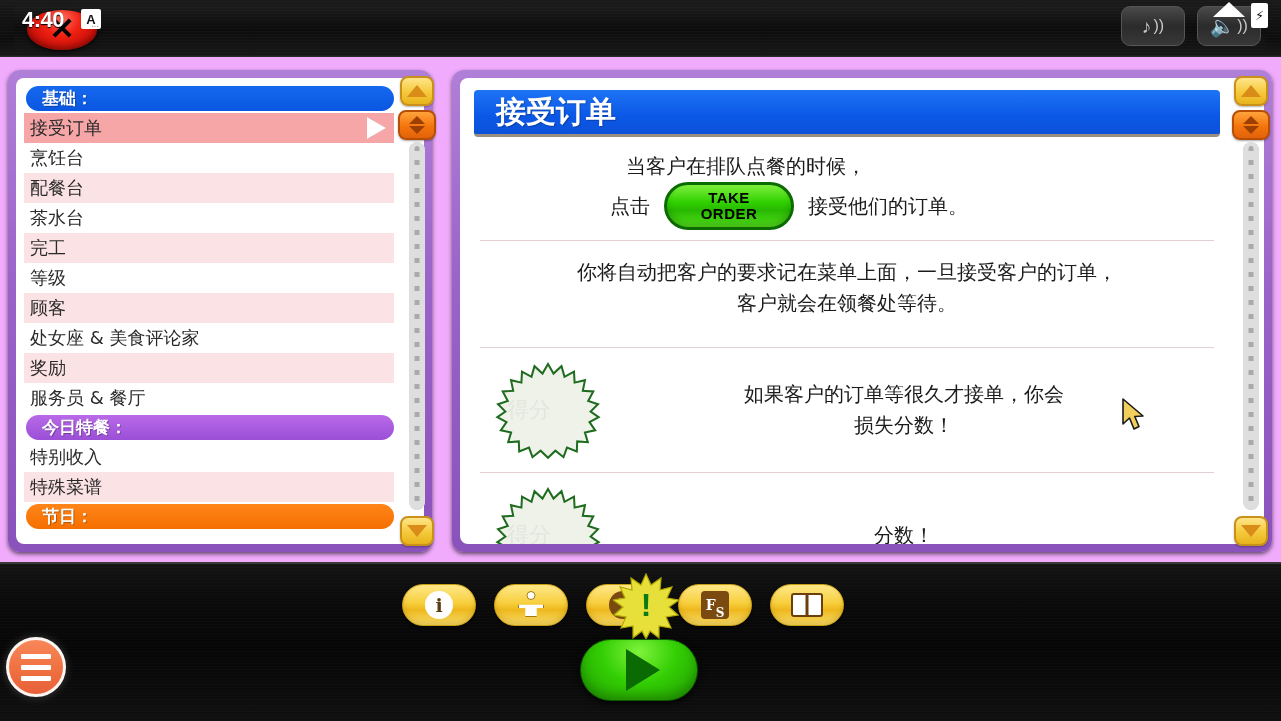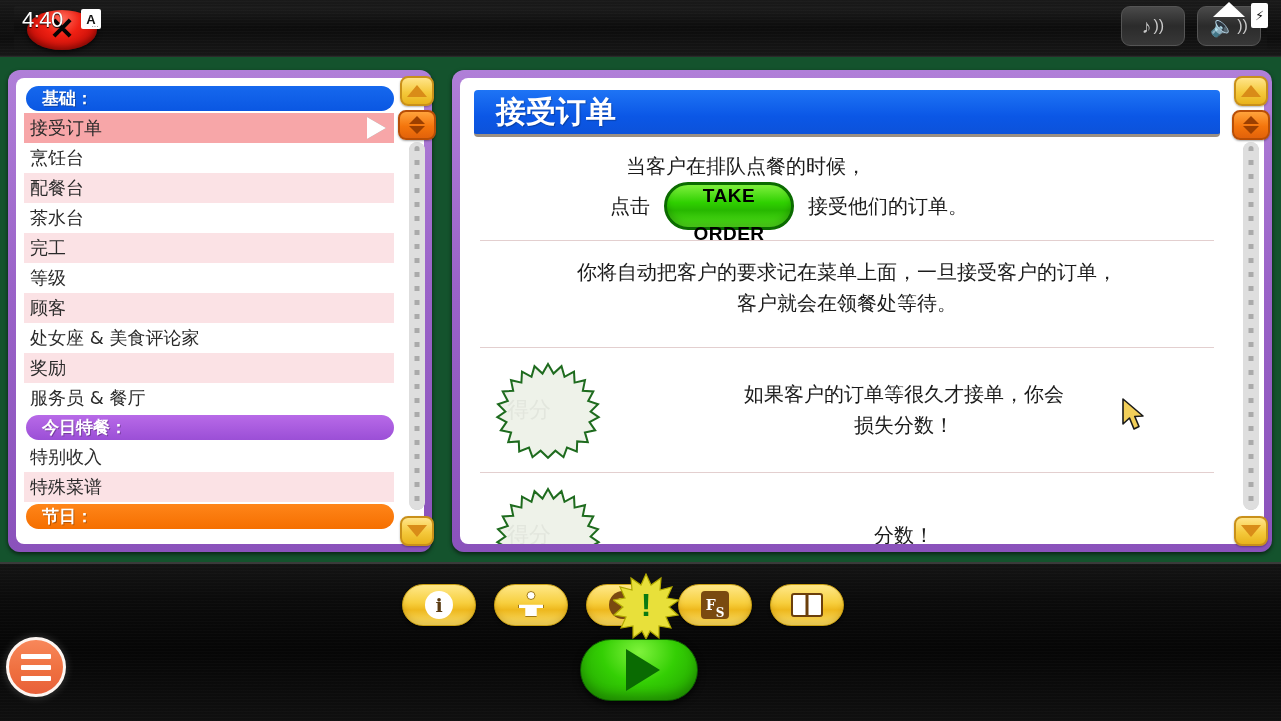--- a/index.html
+++ b/index.html
@@ -27,21 +27,21 @@
     background-image: repeating-linear-gradient(0deg, rgba(255,255,255,.018) 0 1px, transparent 1px 3px);
     pointer-events:none;
   }
   .sb-inner {
     position:absolute; left:14px; top:6px; right:14px; bottom:6px;
     background: linear-gradient(180deg,#1c1c1c,#0c0c0c 50%,#151515);
     border-radius:2px;
   }
   .clock {
     position:absolute; left:22px; top:7px;
-    color:#fff; font-size:22px; font-weight:normal;
+    color:#fff; font-size:22px; font-weight:bold;
     font-family:"Liberation Sans", sans-serif;
     letter-spacing:-0.5px;
     z-index: 6;
     text-shadow: 0 1px 1px #000;
   }
   .a-badge {
     position:absolute; left:81px; top:9px;
     width:20px; height:20px;
     background:#fff; border-radius:2px;
     z-index:6;
@@ -90,21 +90,21 @@
   }
   .batt {
     position:absolute; right:-8px; top:-4px;
     width:17px; height:25px; background:#fff; border-radius:2px;
     display:flex; align-items:center; justify-content:center;
     z-index:3;
   }
   .batt b { color:#111; font-size:13px; line-height:1; }
 
   
-  .stage { position:absolute; left:0; top:57px; width:1281px; height:505px; background:#14532d; }
+  .stage { position:absolute; left:0; top:57px; width:1281px; height:505px; background:#f0abfc; }
 
   .panel {
     position:absolute;
     background: linear-gradient(180deg,#b07fd8 0%,#9a63c8 45%,#8a52bb 100%);
     border-radius:12px;
     padding:8px;
     box-shadow: 0 2px 4px rgba(0,0,0,.6);
   }
   .panel-inner {
     position:relative;
@@ -174,24 +174,23 @@
   .s1 .l1 { padding-left:152px; }
   .s1 .l2 { padding-left:136px; display:flex; align-items:center; gap:14px; }
   .take-order {
     width:130px; height:48px; border-radius:24px;
     background: linear-gradient(180deg,#7ef03d 0%,#2fd000 42%,#27b800 60%,#53e31c 100%);
     border:3px solid #0b6b00;
     display:flex; flex-direction:column; align-items:center; justify-content:center;
     box-shadow: inset 0 -4px 6px rgba(0,0,0,.18);
   }
   .take-order b {
-    display:block; color:#000; font-size:19px; font-weight:bold;
+    display:block; color:#000; font-size:15px; font-weight:bold;
     letter-spacing:.5px; line-height:1.05;
     font-family:"Liberation Sans", sans-serif;
-    margin-top:18px;
   }
   .s2 { padding:16px 0 28px 0; text-align:center; }
   .s3, .s4 { display:flex; align-items:center; padding:12px 0 12px 14px; }
   .s3 .txt, .s4 .txt { flex:1; text-align:center; padding-right:20px; }
   .burst {
     position:relative;
     width:120px; height:100px; flex:0 0 120px;
     display:flex; align-items:center; justify-content:center;
   }
   .burst svg { position:absolute; left:0; top:0; }

